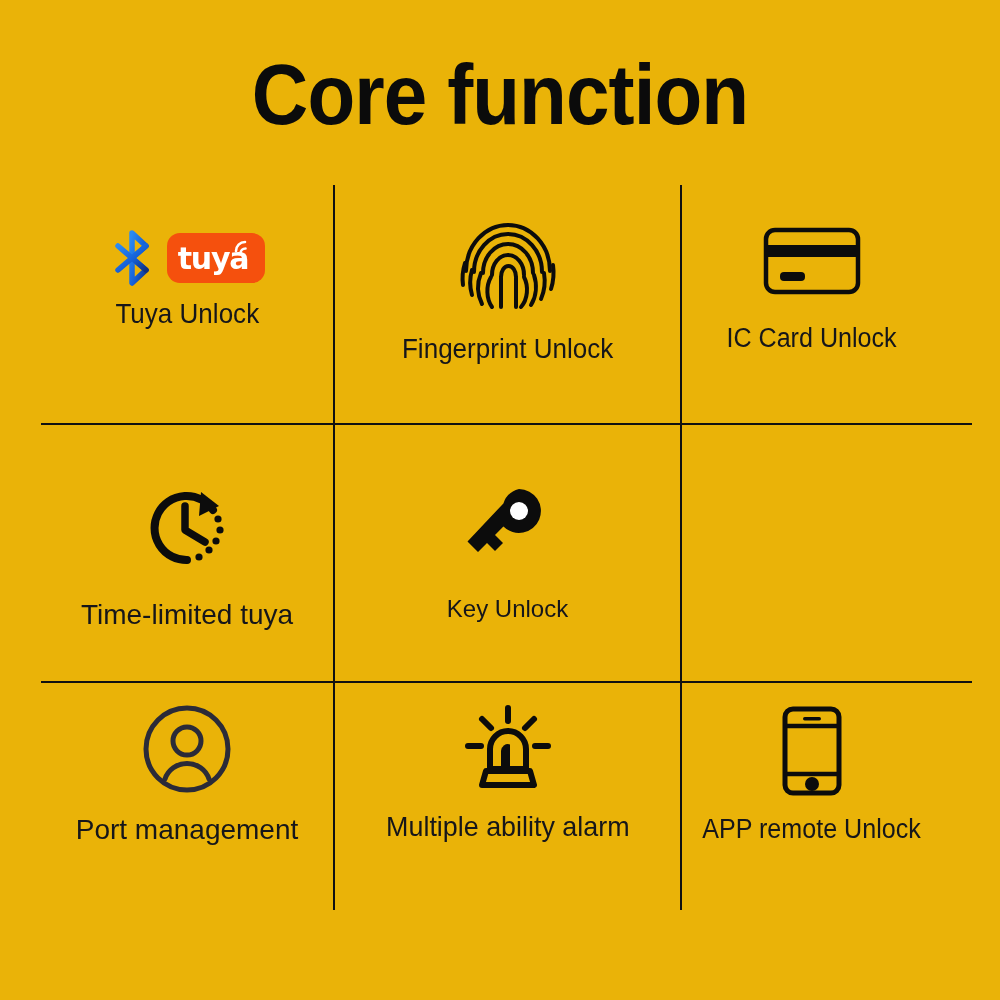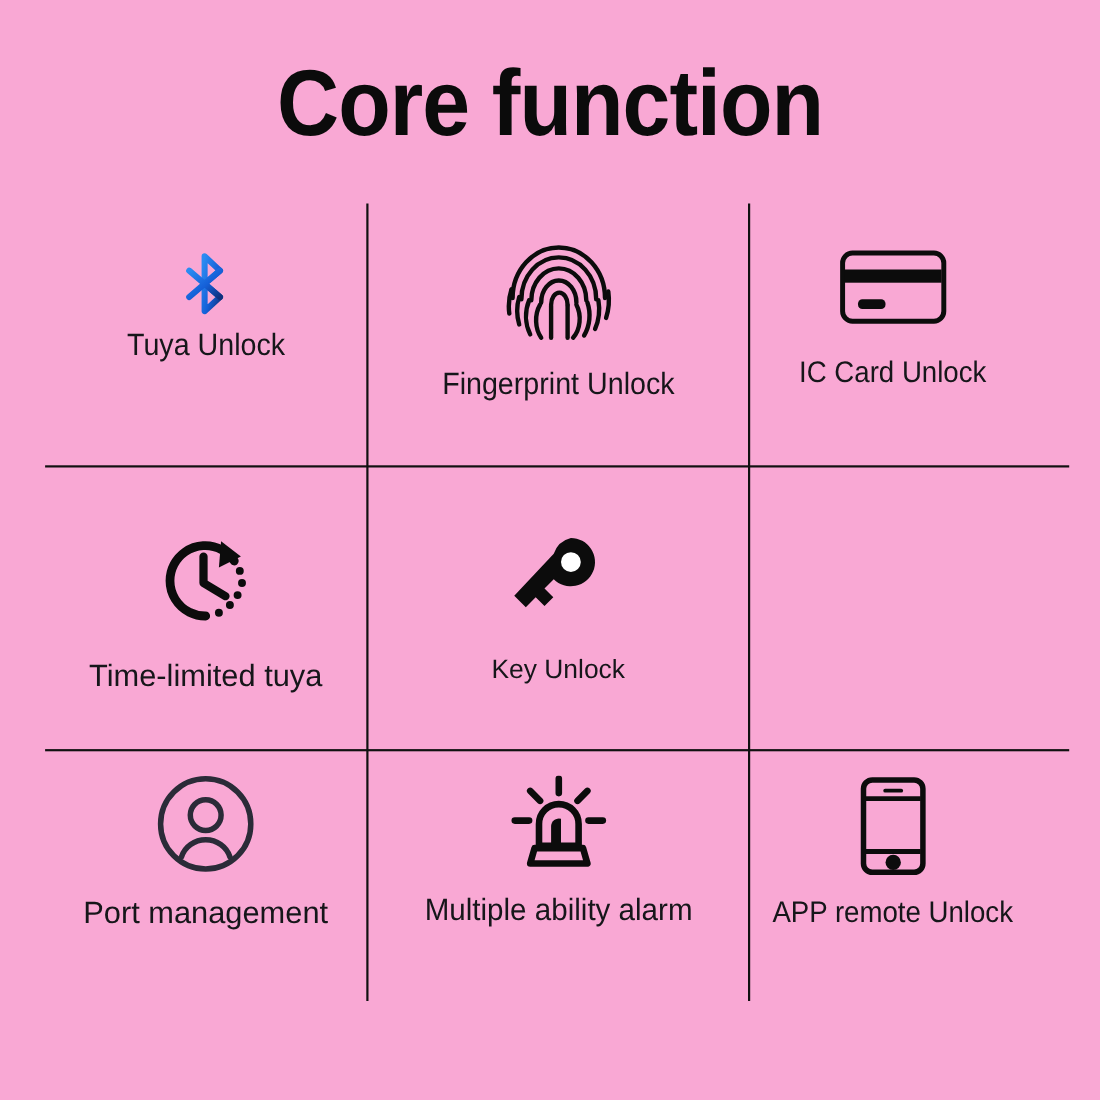--- a/index.html
+++ b/index.html
@@ -10,21 +10,21 @@
   body {
     width: 1000px;
     height: 1000px;
     font-family: "DejaVu Sans", sans-serif;
     overflow: hidden;
   }
   .page {
     position: relative;
     width: 1000px;
     height: 1000px;
-    background: #f9a8d4;
+    background: #eab308;
   }
 
   
   .title {
     position: absolute;
     top: 52px;
     left: 0;
     width: 1000px;
     text-align: center;
     font-family: "Liberation Sans", sans-serif;
@@ -166,20 +166,27 @@
             <defs>
               <linearGradient id="btg" x1="0" y1="0" x2="1" y2="1">
                 <stop offset="0%" stop-color="#2a8bf2"></stop>
                 <stop offset="55%" stop-color="#1560d8"></stop>
                 <stop offset="100%" stop-color="#10307e"></stop>
               </linearGradient>
             </defs>
             <path d="M22 3 L36 16 L22 28 L22 3 Z M22 28 L36 40 L22 53 L22 28 Z" fill="none" stroke="url(#btg)" stroke-width="5.5" stroke-linejoin="round" stroke-linecap="round"></path>
             <path d="M8 16 L36 40 M8 40 L36 16" fill="none" stroke="url(#btg)" stroke-width="5.5" stroke-linecap="round"></path>
           </svg>
+          <div class="tuya-badge">
+            <span class="tuya-word">tuya</span>
+            <svg width="26" height="22" viewBox="0 0 26 22" style="position:absolute; right:7px; top:5px;">
+              <path d="M4 13 A9 9 0 0 1 13 4" fill="none" stroke="#ffffff" stroke-width="2.6" stroke-linecap="round"></path>
+              <path d="M8.5 15.5 A5 5 0 0 1 13.5 10.5" fill="none" stroke="#ffffff" stroke-width="2.6" stroke-linecap="round"></path>
+            </svg>
+          </div>
         </div>
       </div>
       <div class="label">Tuya Unlock</div>
     </div>
 
     <div class="cell c1 r0 cell-finger">
       <div class="icon-box">
         <svg width="104" height="96" viewBox="0 0 104 96">
           <g fill="none" stroke="#0c0c0c" stroke-linecap="round">
             <path d="M10 56 A42 46 0 0 1 94 56" stroke-width="4"></path>

